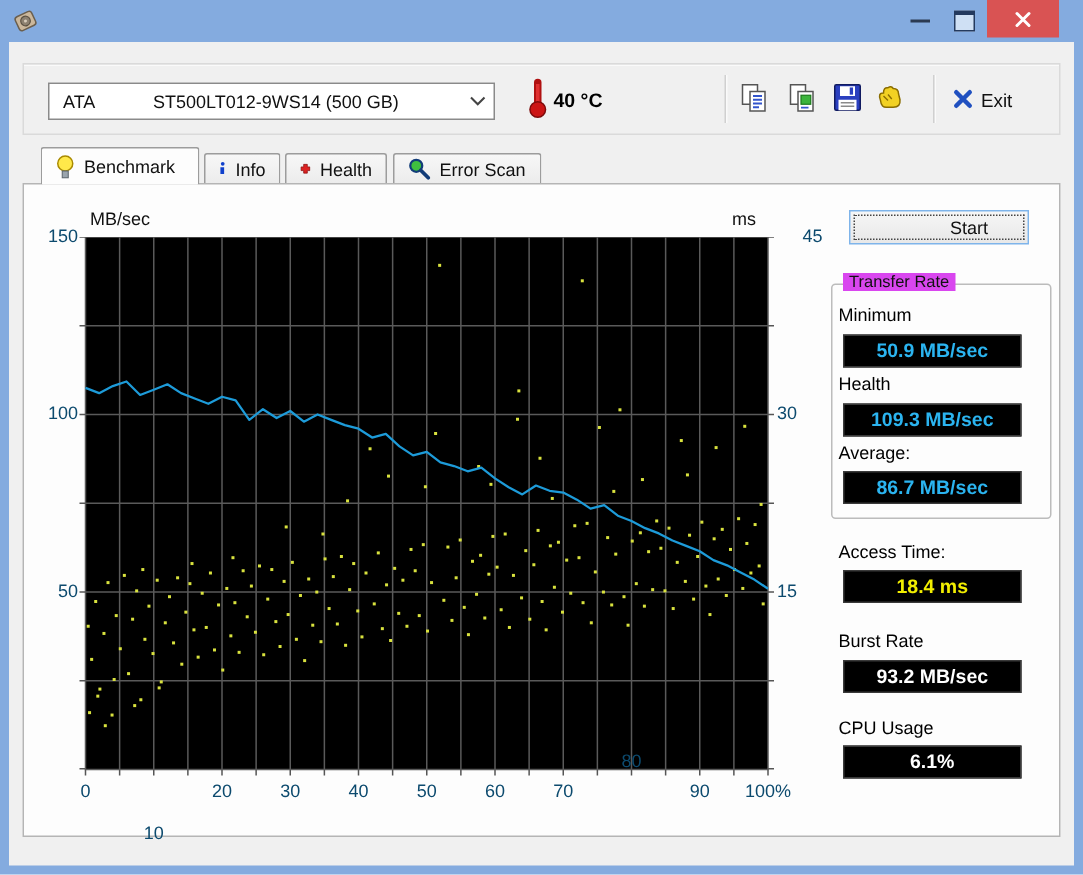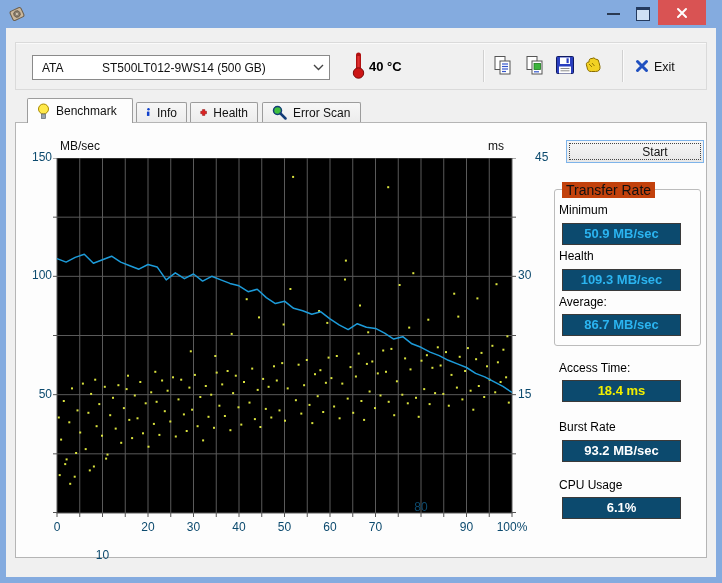--- a/index.html
+++ b/index.html
@@ -41,30 +41,30 @@
   .tab.active{background:#fdfdfd;z-index:3;}
   .tabpage{left:15px;top:122px;width:692px;height:436px;background:#fdfdfd;
     border:1px solid #b5b5b5;box-sizing:border-box;z-index:1;}
   
   #plot-svg{left:51px;top:158px;z-index:2;}
   .axis-unit{font-size:12px;color:#111;z-index:2;}
   .ytick,.ytick-r,.xtick{position:absolute;font-size:12px;color:#0c4a6e;z-index:2;}
   .ytick{width:32px;text-align:right;}
   .xtick{transform:translateX(-50%);}
   
-  .start-btn{left:566px;top:140px;width:138px;height:23px;z-index:2;
+  .start-btn{left:566px;top:140px;width:120px;height:23px;z-index:2;
     background:linear-gradient(#f6f6f6,#e8e8e8);border:1px solid #7eb4ea;box-sizing:border-box;
     font-size:12px;color:#111;display:flex;align-items:center;justify-content:center;
     outline:1px dotted #444;outline-offset:-4px;padding-left:40px;}
   .groupbox{left:554px;top:189px;width:147px;height:157px;border:1px solid #bcbcbc;
     border-radius:3px;box-sizing:border-box;z-index:2;}
-  .groupbox .legend{position:absolute;top:-8px;left:7px;background:#c2410c;padding:0 4px;
-    font-size:14px;color:#111;}
+  .groupbox .legend{position:absolute;top:-8px;left:7px;background:#d946ef;padding:0 4px;
+    font-size:11px;color:#111;}
   .fld-label{font-size:12px;color:#000;z-index:3;}
-  .lcd{width:117px;height:20px;background:#0c4a6e;border:1px solid #3a3a3a;box-sizing:content-box;
+  .lcd{width:117px;height:20px;background:#000000;border:1px solid #3a3a3a;box-sizing:content-box;
     text-align:center;font-size:13px;font-weight:bold;line-height:20px;z-index:3;
     font-family:"Liberation Sans", sans-serif;}
   .lcd.cyan{color:#2bb4f0;}
   .lcd.yellow{color:#f2ee00;}
   .lcd.white{color:#ffffff;}
 </style>
 </head>
 <body>
 
 <div class="abs titlebar">

